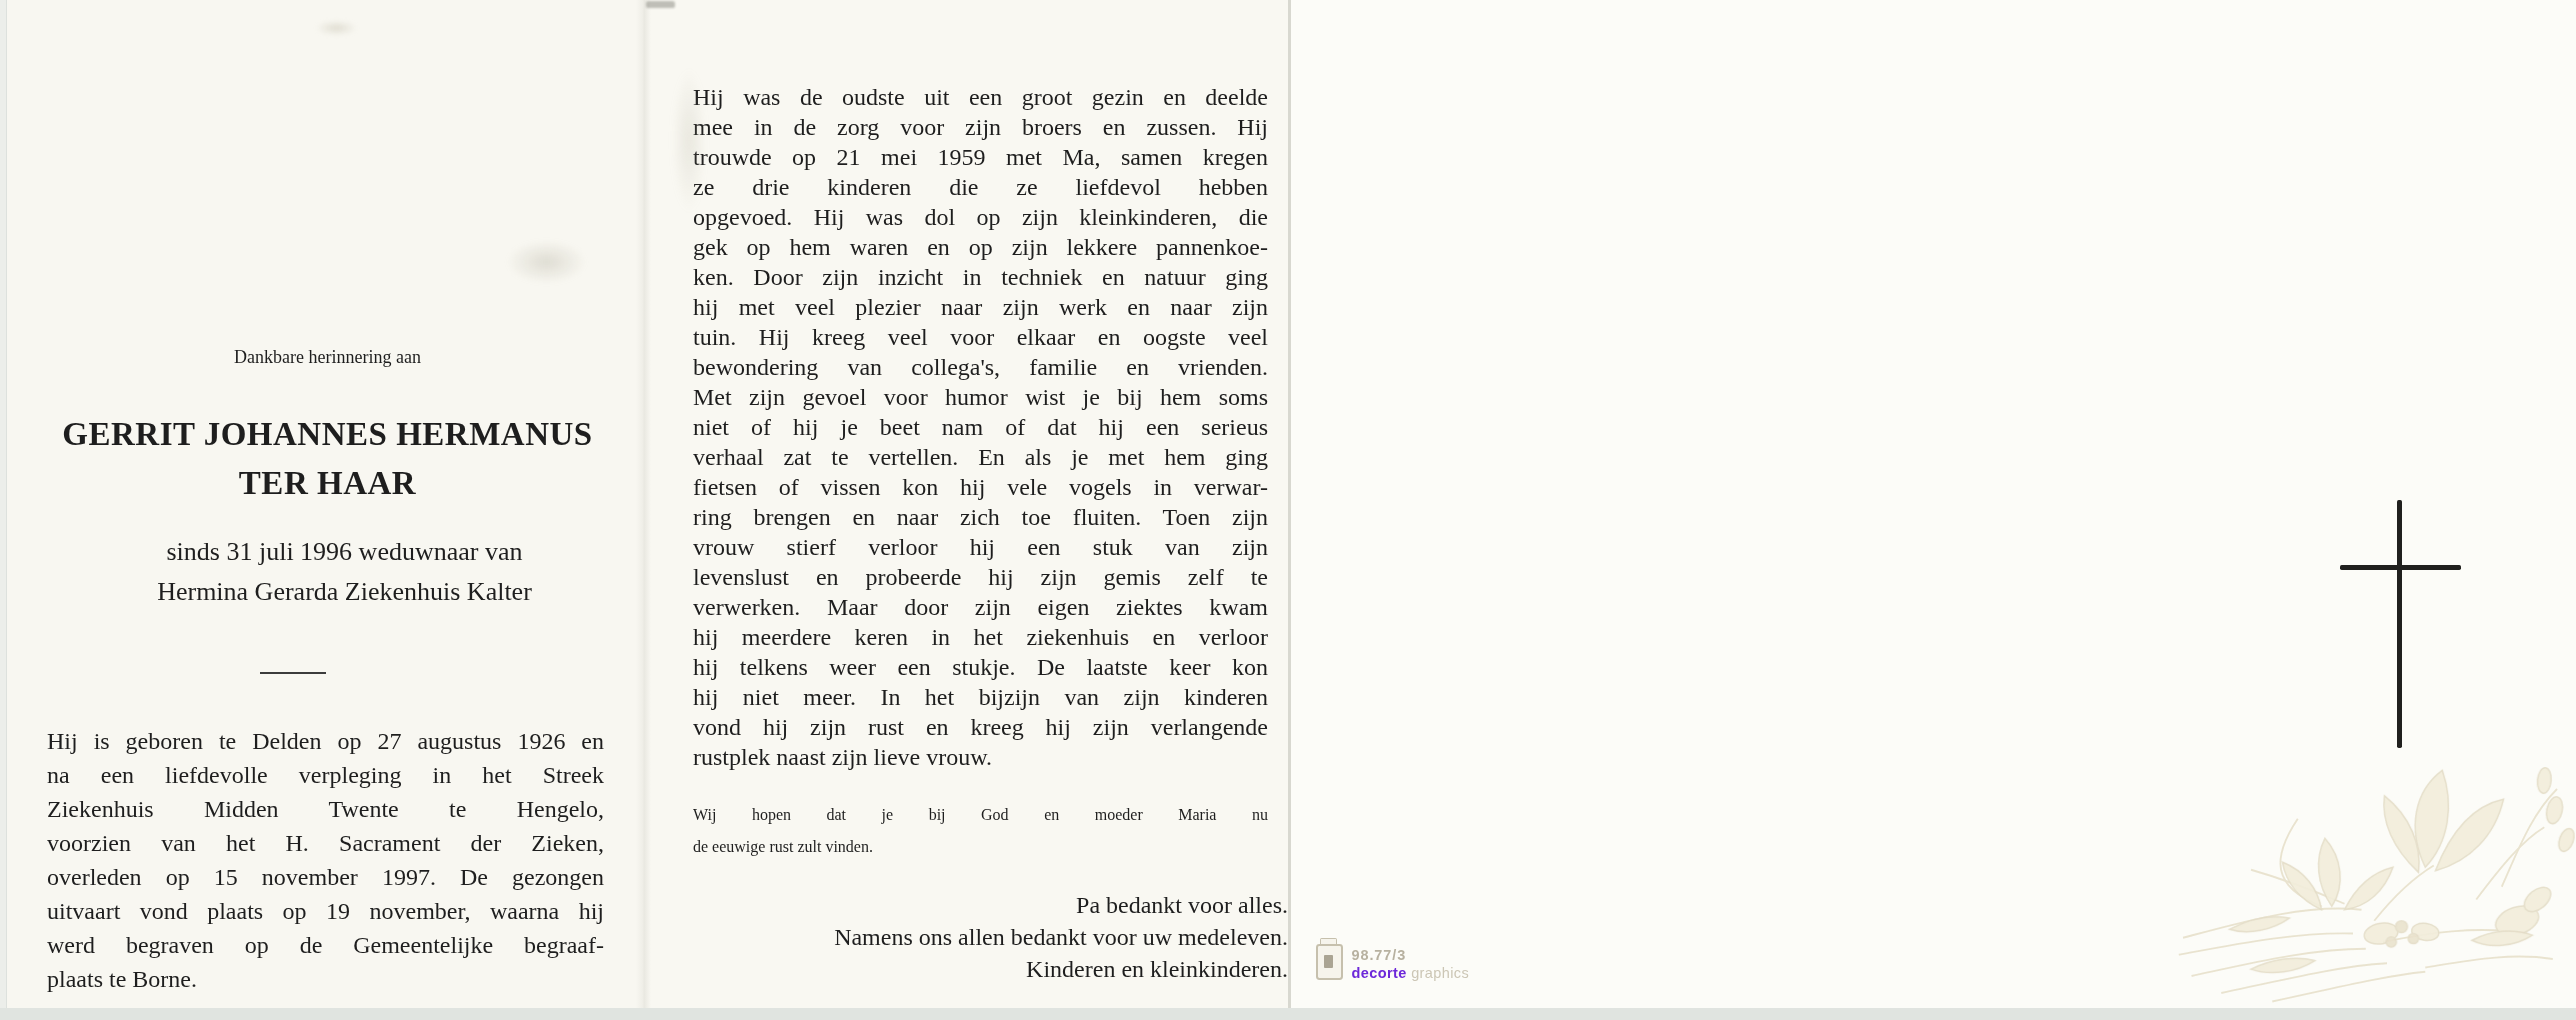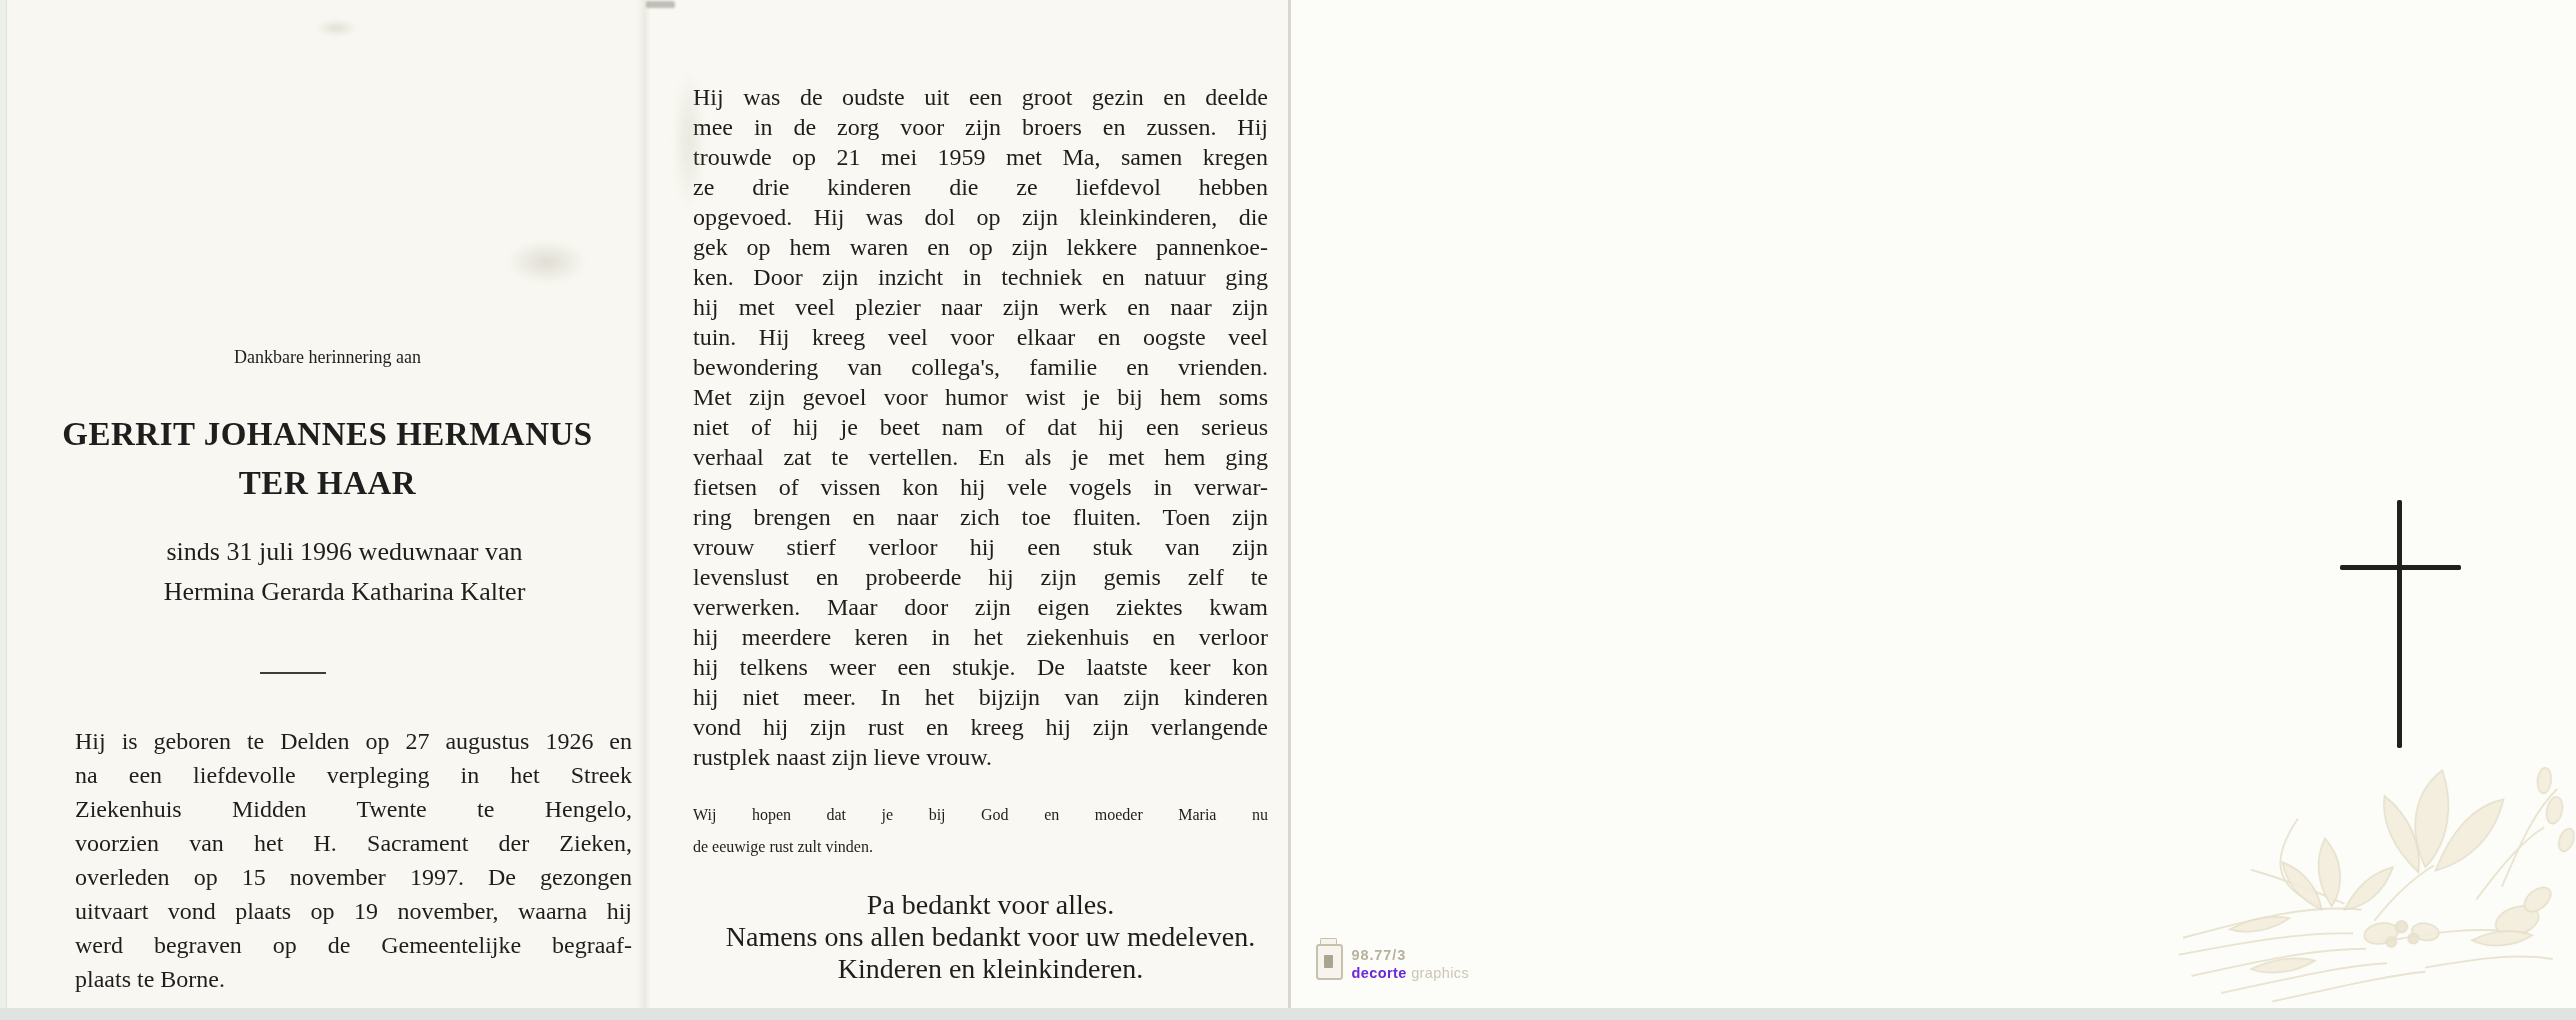--- a/index.html
+++ b/index.html
@@ -66,35 +66,35 @@
   .widower {
     position: absolute; left: 51px; top: 532px; width: 587px;
     font-size: 26px; line-height: 40px; text-align: center;
   }
   .divider-rule {
     position: absolute; left: 260px; top: 672px; width: 66px; height: 0;
     border-top: 2.1px solid #3c3c3c;
   }
   .bio {
     position: absolute; left: 47px; top: 724px; width: 557px;
-    font-size: 24px; line-height: 34px; margin-left: 28px;
+    font-size: 24px; line-height: 34px;
   }
 
   
   .story {
     position: absolute; left: 49px; top: 82px; width: 575px;
     font-size: 24px; line-height: 30px;
   }
   .hope {
     position: absolute; left: 49px; top: 799px; width: 575px;
     font-size: 16px; line-height: 32px;
   }
   .thanks {
     position: absolute; left: 49px; top: 889px; width: 595px;
-    font-size: 28px; line-height: 32px; text-align: center;
+    font-size: 24px; line-height: 32px; text-align: right;
   }
 
   .justify .line { text-align: justify; text-align-last: justify; }
   .justify .line:last-child { text-align-last: left; }
   .center-block .line { text-align: center; }
 
   
   .cross { position: absolute; left: 0; top: 0; z-index: 3; }
   .cross .bar-v {
     position: absolute; left: 2397px; top: 500px; width: 5.1px; height: 248px;
@@ -139,21 +139,21 @@
 <div class="scan">
 
   <section class="panel panel-left">
     <div class="dedication">Dankbare herinnering aan</div>
     <div class="deceased-name">
       <div>GERRIT JOHANNES HERMANUS</div>
       <div>TER HAAR</div>
     </div>
     <div class="widower">
       <div>sinds 31 juli 1996 weduwnaar van</div>
-      <div>Hermina Gerarda Katharina Kalter</div>
+      <div>Hermina Gerarda Ziekenhuis Kalter</div>
     </div>
     <div class="divider-rule"></div>
     <div class="bio justify">
         <div class="line">Hij is geboren te Delden op 27 augustus 1926 en</div>
         <div class="line">na een liefdevolle verpleging in het Streek</div>
         <div class="line">Ziekenhuis Midden Twente te Hengelo,</div>
         <div class="line">voorzien van het H. Sacrament der  Zieken,</div>
         <div class="line">overleden op 15 november 1997. De gezongen</div>
         <div class="line">uitvaart vond plaats op 19 november, waarna hij</div>
         <div class="line">werd begraven op de Gemeentelijke begraaf-</div>

